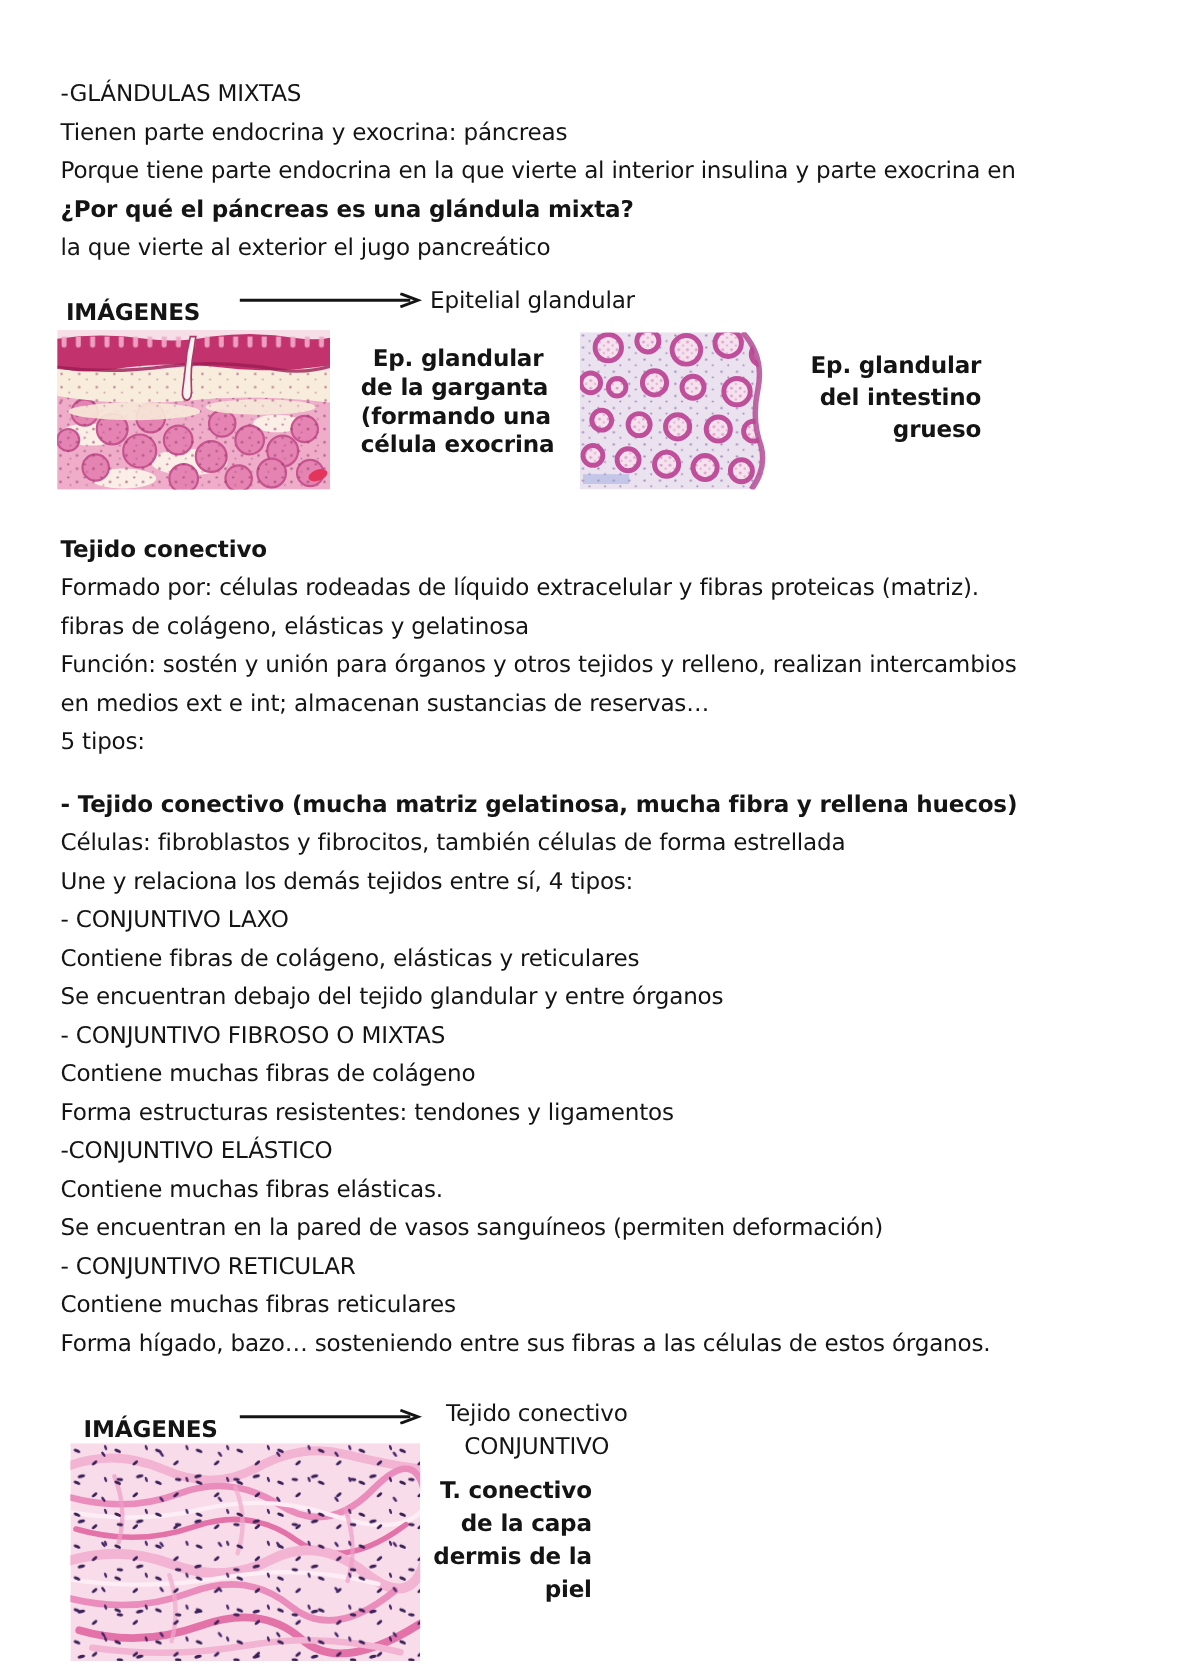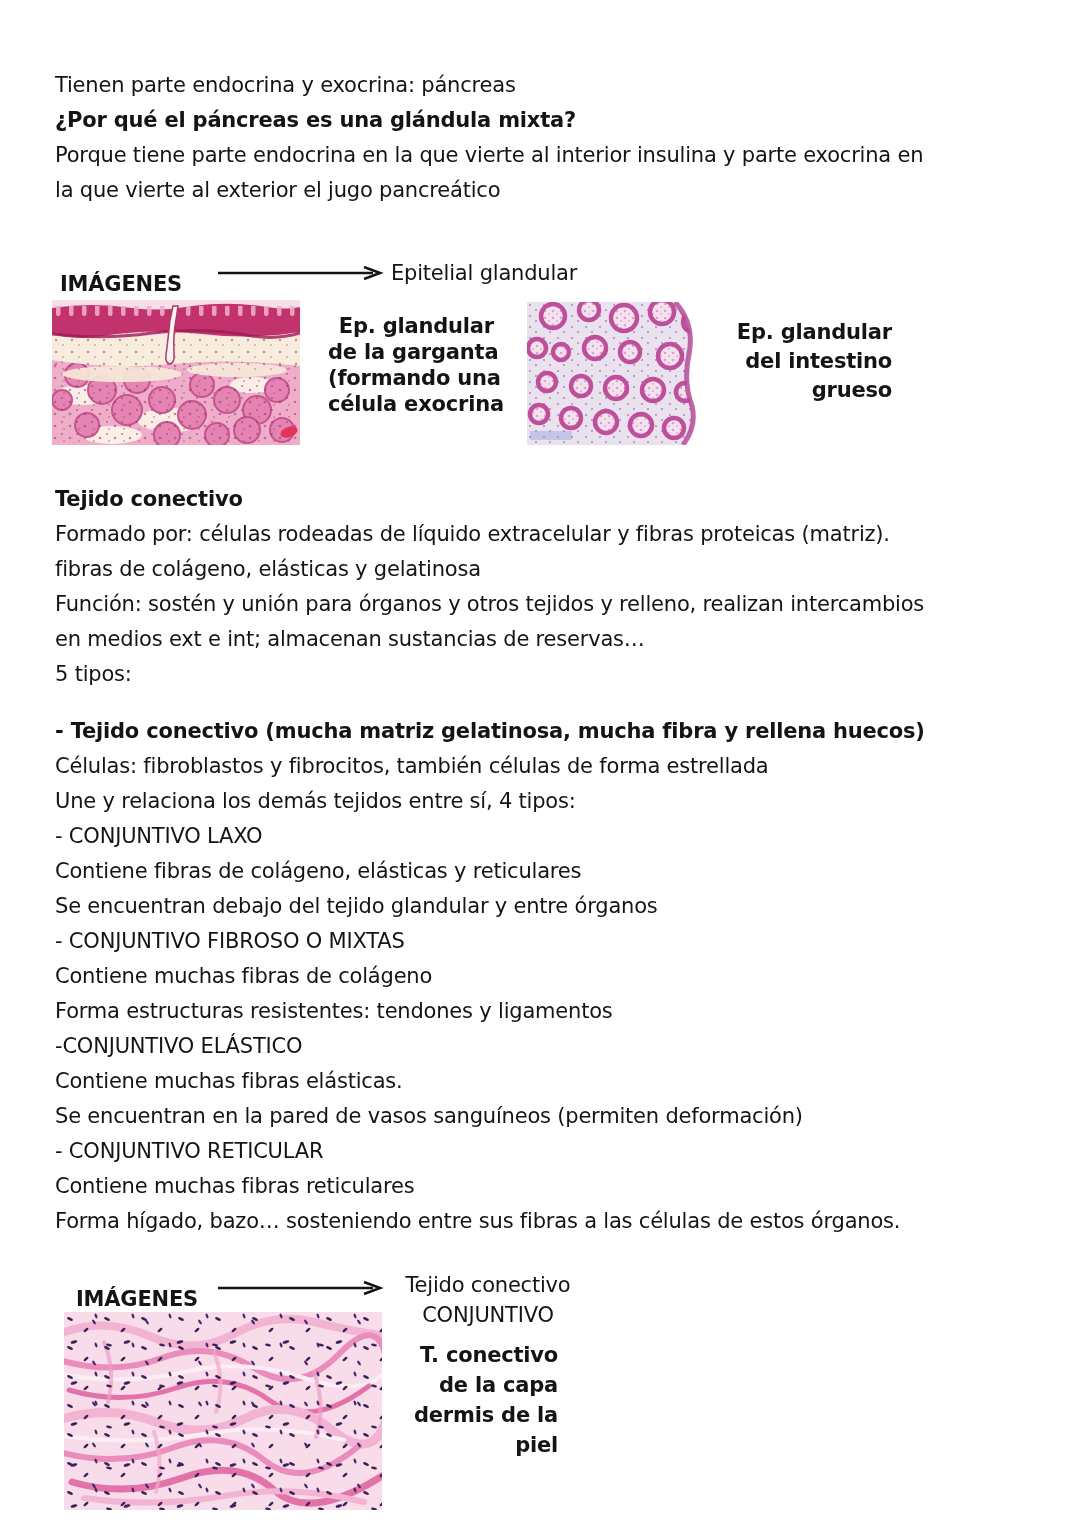--- a/index.html
+++ b/index.html
@@ -21,23 +21,24 @@
   .imglabel{font-weight:bold;line-height:35px;margin:12px;}
   .arrow-svg{display:block;}
   .photo{position:absolute;display:block;}
 </style>
 </head>
 <body>
 
 <div class="page">
 
   <section class="abs" style="left:55px;top:68px;">
+    <p class="ln">-GLÁNDULAS MIXTAS</p>
     <p class="ln">Tienen parte endocrina y exocrina: páncreas</p>
+    <p class="ln">Porque tiene parte endocrina en la que vierte al interior insulina y parte exocrina en</p>
     <p class="ln bold">¿Por qué el páncreas es una glándula mixta?</p>
-    <p class="ln">Porque tiene parte endocrina en la que vierte al interior insulina y parte exocrina en</p>
     <p class="ln">la que vierte al exterior el jugo pancreático</p>
   </section>
 
   <p class="abs imglabel" style="left:48px;top:255px;">IMÁGENES</p>
   <svg class="abs arrow-svg" style="left:216px;top:266px;" width="170" height="14" viewBox="0 0 170 14">
     <line x1="2" y1="7" x2="157" y2="7" stroke="#141414" stroke-width="2.6"></line>
     <polyline points="148,1 164,7 148,13" fill="none" stroke="#141414" stroke-width="2.6"></polyline>
   </svg>
   <p class="abs ln" style="left:391px;top:256px;">Epitelial glandular</p>
 
@@ -212,20 +213,20 @@
       <path d="M20 186 Q90 196 160 184 T300 190" stroke="#f2b4d2" stroke-width="6"></path>
       <path d="M40 30 Q52 60 44 90" stroke="#ee9cc6" stroke-width="4" opacity="0.7"></path>
       <path d="M150 40 Q162 70 152 100" stroke="#f0a8ca" stroke-width="4" opacity="0.7"></path>
       <path d="M250 60 Q262 95 252 125" stroke="#ee9cc6" stroke-width="4" opacity="0.7"></path>
       <path d="M90 120 Q100 150 92 180" stroke="#f0a8ca" stroke-width="4" opacity="0.7"></path>
     </g>
     <rect width="318" height="198" fill="url(#p3a)"></rect>
     <rect width="318" height="198" fill="url(#p3b)"></rect>
   </svg>
 
-  <div class="abs caption cap3" style="left:388px;top:1340px;width:170px;">
+  <div class="abs caption cap3" style="left:368px;top:1340px;width:170px;">
     <p>T. conectivo</p>
     <p>de la capa</p>
     <p>dermis de la</p>
     <p>piel</p>
   </div>
 
 </div>
 
 </body></html>

